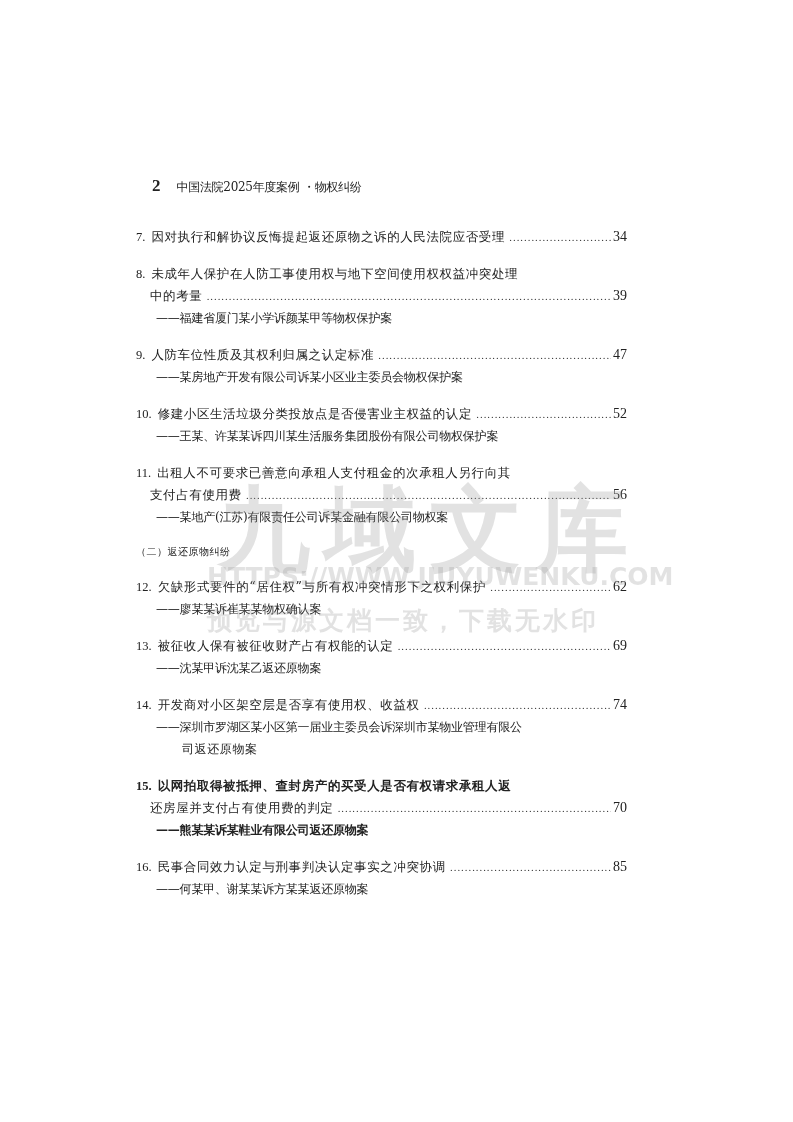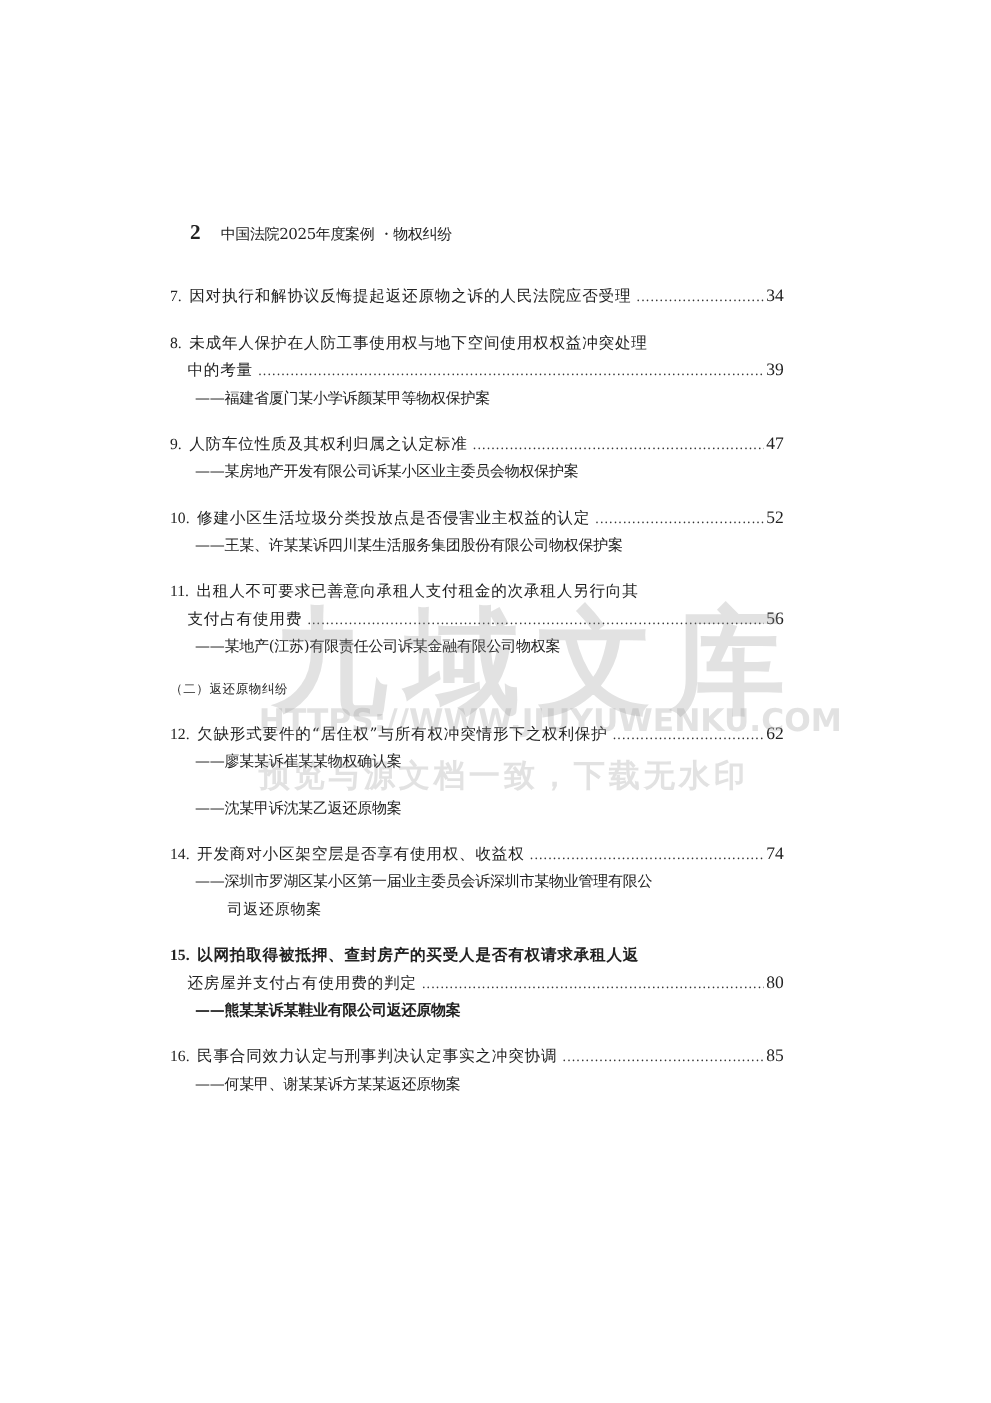--- a/index.html
+++ b/index.html
@@ -100,20 +100,26 @@
       <div class="line">
         <span class="n">12.</span>
         <span class="t">欠缺形式要件的“居住权”与所有权冲突情形下之权利保护</span>
         <span class="dots"></span>
         <span class="pg">62</span>
       </div>
       <div class="sub">——廖某某诉崔某某物权确认案</div>
     </div>
 
     <div class="entry">
+      <div class="line">
+        <span class="n">13.</span>
+        <span class="t">被征收人保有被征收财产占有权能的认定</span>
+        <span class="dots"></span>
+        <span class="pg">69</span>
+      </div>
       <div class="sub">——沈某甲诉沈某乙返还原物案</div>
     </div>
 
     <div class="entry">
       <div class="line">
         <span class="n">14.</span>
         <span class="t">开发商对小区架空层是否享有使用权、收益权</span>
         <span class="dots"></span>
         <span class="pg">74</span>
       </div>
@@ -122,21 +128,21 @@
     </div>
 
     <div class="entry bold">
       <div class="line">
         <span class="n">15.</span>
         <span class="t">以网拍取得被抵押、查封房产的买受人是否有权请求承租人返</span>
       </div>
       <div class="line cont" style="font-weight:normal;">
         <span class="t" style="font-weight:normal;">还房屋并支付占有使用费的判定</span>
         <span class="dots"></span>
-        <span class="pg">80</span>
+        <span class="pg">70</span>
       </div>
       <div class="sub bold">——熊某某诉某鞋业有限公司返还原物案</div>
     </div>
 
     <div class="entry">
       <div class="line">
         <span class="n">16.</span>
         <span class="t">民事合同效力认定与刑事判决认定事实之冲突协调</span>
         <span class="dots"></span>
         <span class="pg">85</span>

